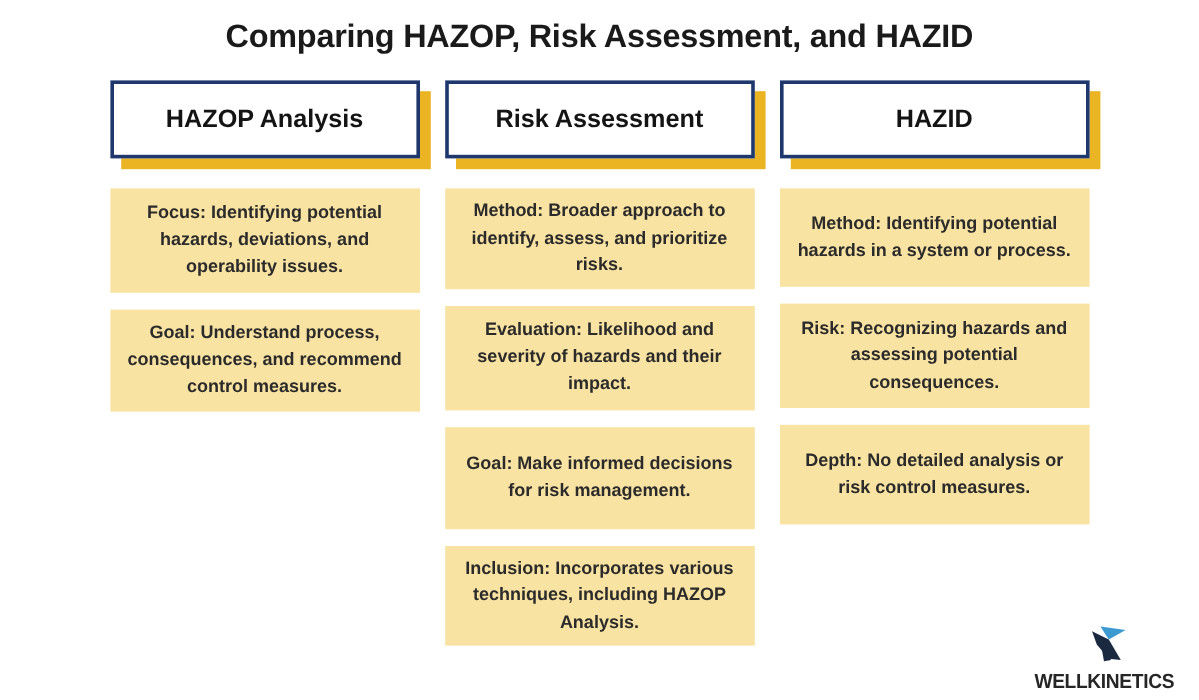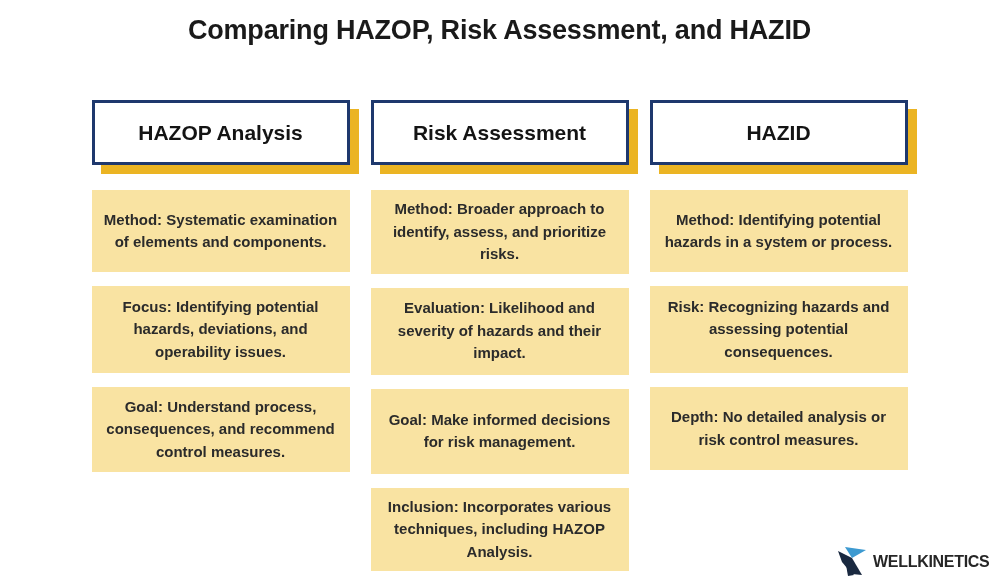--- a/index.html
+++ b/index.html
@@ -26,21 +26,20 @@
   .board {
     width: 816px;
     margin: 21px auto 0 auto;
     display: grid;
     grid-template-columns: repeat(3, 1fr);
     column-gap: 21px;
   }
   .column {
     display: flex;
     flex-direction: column;
-    margin-top: 33px;
   }
   .header-box {
     height: 59px;
     background: #ffffff;
     border: 3px solid var(--navy, #1e386d);
     box-shadow: 9px 9px 0 0 var(--shadow-gold, #ebb423);
     display: flex;
     align-items: center;
     justify-content: center;
     margin-bottom: 25px;
@@ -68,25 +67,26 @@
     font-weight: 700;
     line-height: 1.5;
     color: var(--card-text, #2b2b2b);
   }
   .card.r1 { min-height: 82px; }
   .card.r2 { min-height: 87px; }
   .card.r3 { min-height: 83px; }
   .card.r4 { min-height: 85px; }
   .brand {
     position: absolute;
-    right: 2px;
+    right: 13px;
     bottom: 5px;
     display: flex;
     align-items: center;
     gap: 5px;
+    flex-direction: column;
   }
   .brand-icon {
     width: 32px;
     height: 33px;
     flex: 0 0 auto;
   }
   .brand-name {
     font-size: 17px;
     font-weight: 700;
     letter-spacing: -0.3px;
@@ -100,21 +100,20 @@
 
 <h1 class="page-title">Comparing HAZOP, Risk Assessment, and HAZID</h1>
 
 <div class="board">
 
   <div class="column">
     <div class="header-box">
       <span class="header-label">HAZOP Analysis</span>
     </div>
     <div class="cards">
-      <div class="card r1">Method: Systematic examination of elements and components.</div>
       <div class="card r2">Focus: Identifying potential hazards, deviations, and operability issues.</div>
       <div class="card r4">Goal: Understand process, consequences, and recommend control measures.</div>
     </div>
   </div>
 
   <div class="column">
     <div class="header-box">
       <span class="header-label">Risk Assessment</span>
     </div>
     <div class="cards">

